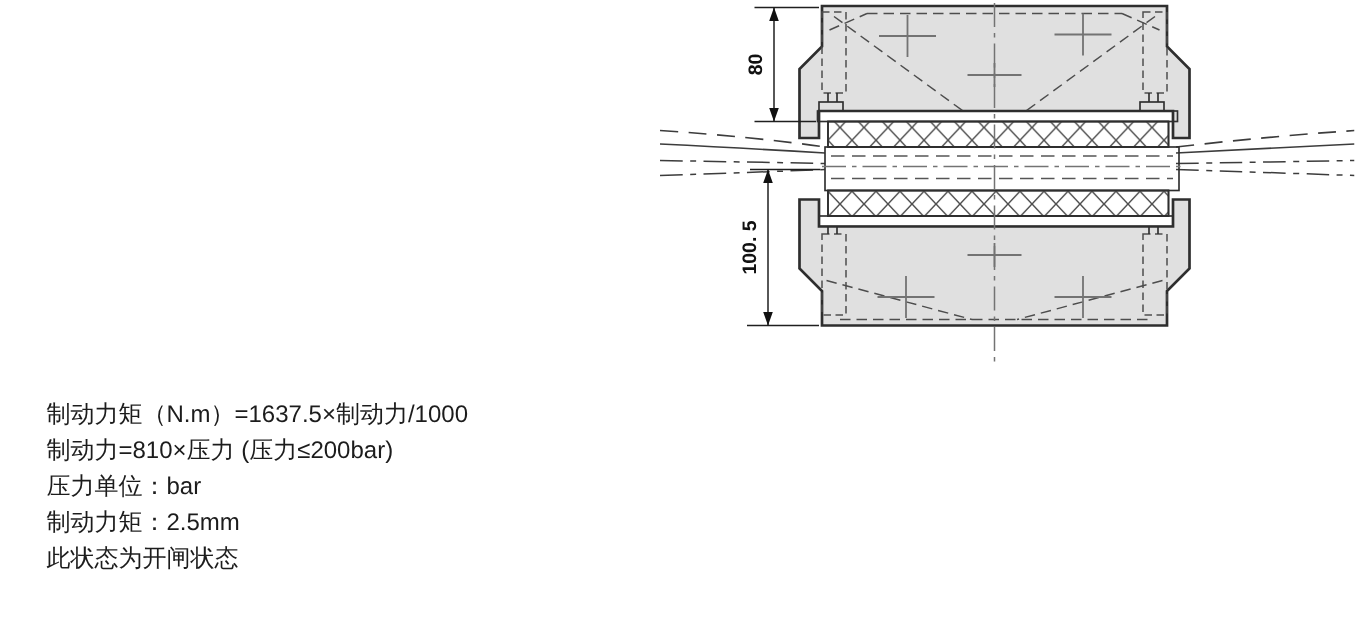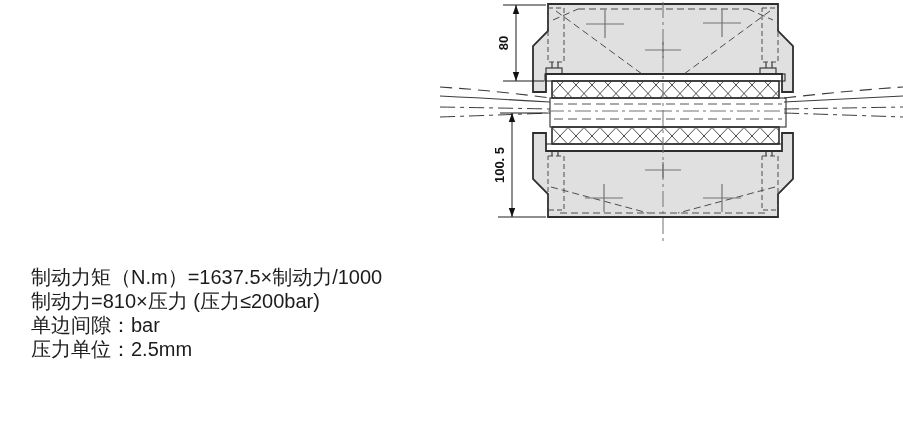--- a/index.html
+++ b/index.html
@@ -22,21 +22,21 @@
   .arc-dash  { stroke:#3c3c3c; stroke-width:1.1; fill:none; stroke-dasharray:12 7; }
   .arc-solid { stroke:#3c3c3c; stroke-width:1.1; fill:none; }
   .arc-cdash { stroke:#3c3c3c; stroke-width:1;   fill:none; stroke-dasharray:15 5 4 5; }
   .dim       { stroke:#1f1f1f; stroke-width:1; fill:none; }
   .dim-arrow { fill:#111111; stroke:none; }
   .dim-text  { font-family:"Liberation Sans", sans-serif; font-size:13px; font-weight:bold; fill:#111111; }
   .ring-in   { stroke:#555555; stroke-width:1; fill:none; stroke-dasharray:9 5; }
 
   .notes {
     position:absolute; left:31px; top:265px;
-    font-size:20px; line-height:24px;
+    font-size:16px; line-height:24px;
     color:#1c1c1c; font-weight:500;
     white-space:nowrap;
   }
 </style>
 </head>
 <body>
 
 <svg id="drawing" width="903" height="255" viewBox="0 0 903 255">
   <defs>
     <pattern id="xh" width="16" height="17" patternUnits="userSpaceOnUse">
@@ -120,15 +120,16 @@
     <path class="dim" d="M512,113 V217"></path>
     <polygon class="dim-arrow" points="512,113 508.8,122 515.2,122"></polygon>
     <polygon class="dim-arrow" points="512,217 508.8,208 515.2,208"></polygon>
     <text class="dim-text" transform="translate(504,165) rotate(-90)" text-anchor="middle">100. 5</text>
   </g>
 </svg>
 
 <div class="notes">
   <div>制动力矩（N.m）=1637.5×制动力/1000</div>
   <div>制动力=810×压力 (压力≤200bar)</div>
-  <div>单边间隙：bar</div>
-  <div>压力单位：2.5mm</div>
+  <div>压力单位：bar</div>
+  <div>制动力矩：2.5mm</div>
+  <div>此状态为开闸状态</div>
 </div>
 
 </body></html>

